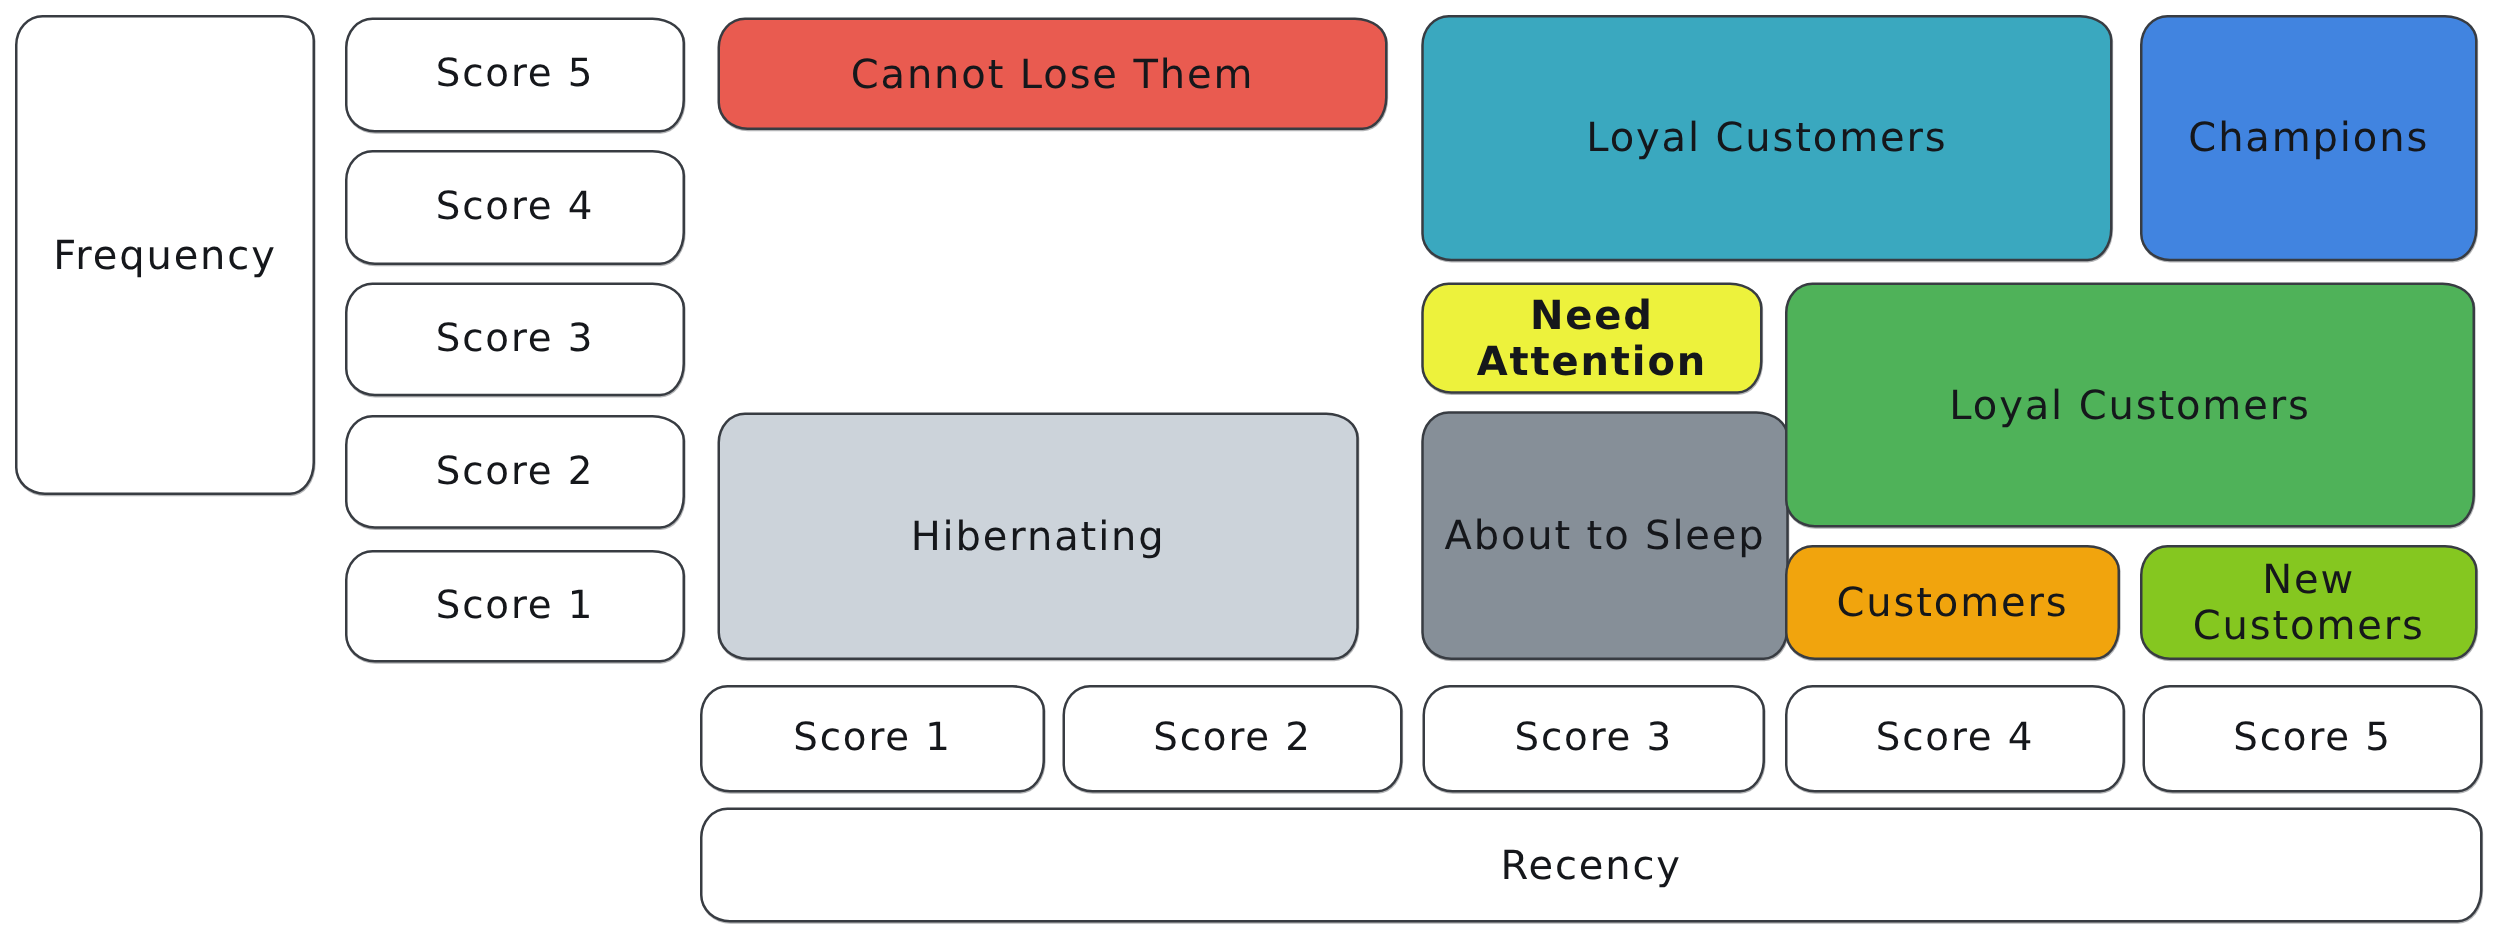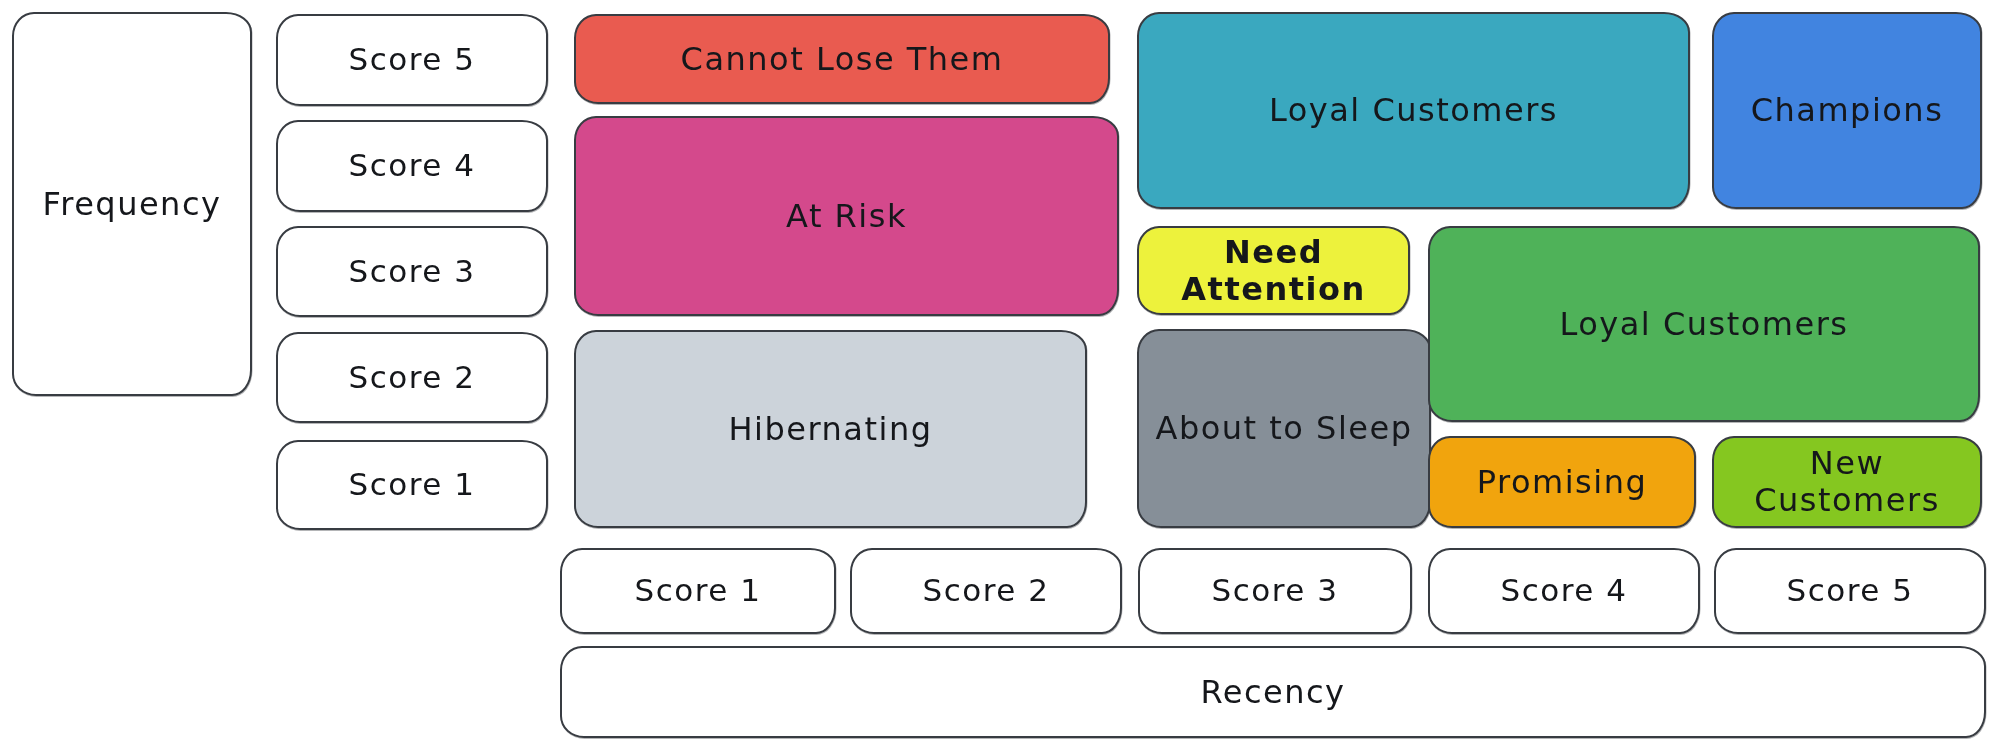--- a/index.html
+++ b/index.html
@@ -88,43 +88,40 @@
   <div class="box fscore-2">
     <span>Score 2</span>
   </div>
   <div class="box fscore-1">
     <span>Score 1</span>
   </div>
 
   <div class="box seg cannot-lose" style="background: rgb(233, 91, 80);">
     <span>Cannot Lose Them</span>
   </div>
-  <div class="box seg at-risk" style="background: rgb(212, 73, 140);">
-    <span>At Risk</span>
-  </div>
   <div class="box seg hibernating" style="background: rgb(204, 211, 218);">
     <span>Hibernating</span>
   </div>
   <div class="box seg loyal-top" style="background: rgb(58, 168, 191);">
     <span>Loyal Customers</span>
   </div>
   <div class="box seg champions" style="background: rgb(65, 132, 224);">
     <span>Champions</span>
   </div>
   <div class="box seg need-attn" style="background: rgb(237, 242, 60);">
     <span>Need Attention</span>
   </div>
   <div class="box seg about-sleep" style="background: rgb(134, 143, 152);">
     <span>About to Sleep</span>
   </div>
   <div class="box seg loyal-right" style="background: rgb(79, 178, 89);">
     <span>Loyal Customers</span>
   </div>
   <div class="box seg promising" style="background: rgb(241, 164, 13);">
-    <span>Promising</span>
+    <span>Customers</span>
   </div>
   <div class="box seg new-cust" style="background: rgb(133, 199, 32);">
     <span>New Customers</span>
   </div>
 
   <div class="box rscore-1">
     <span>Score 1</span>
   </div>
   <div class="box rscore-2">
     <span>Score 2</span>

